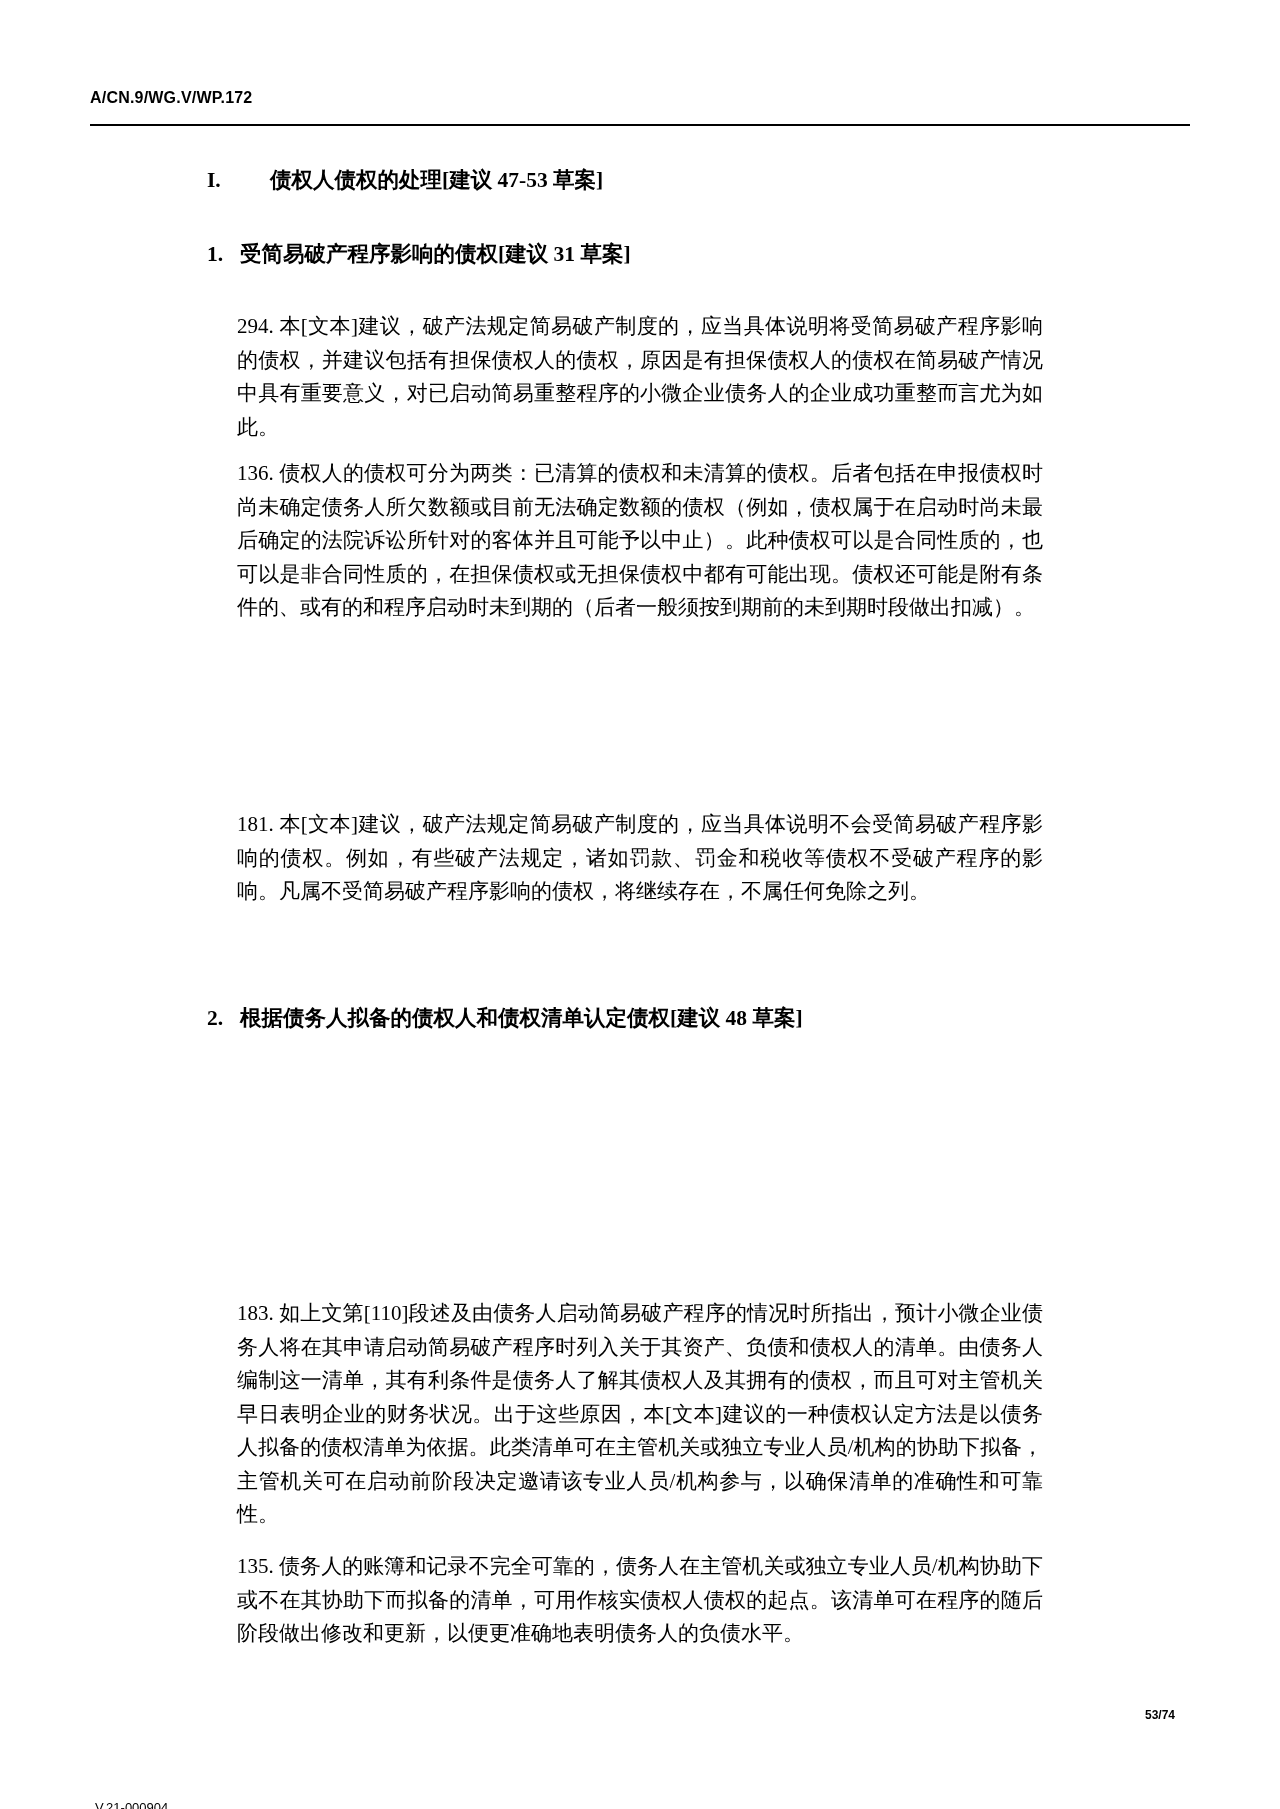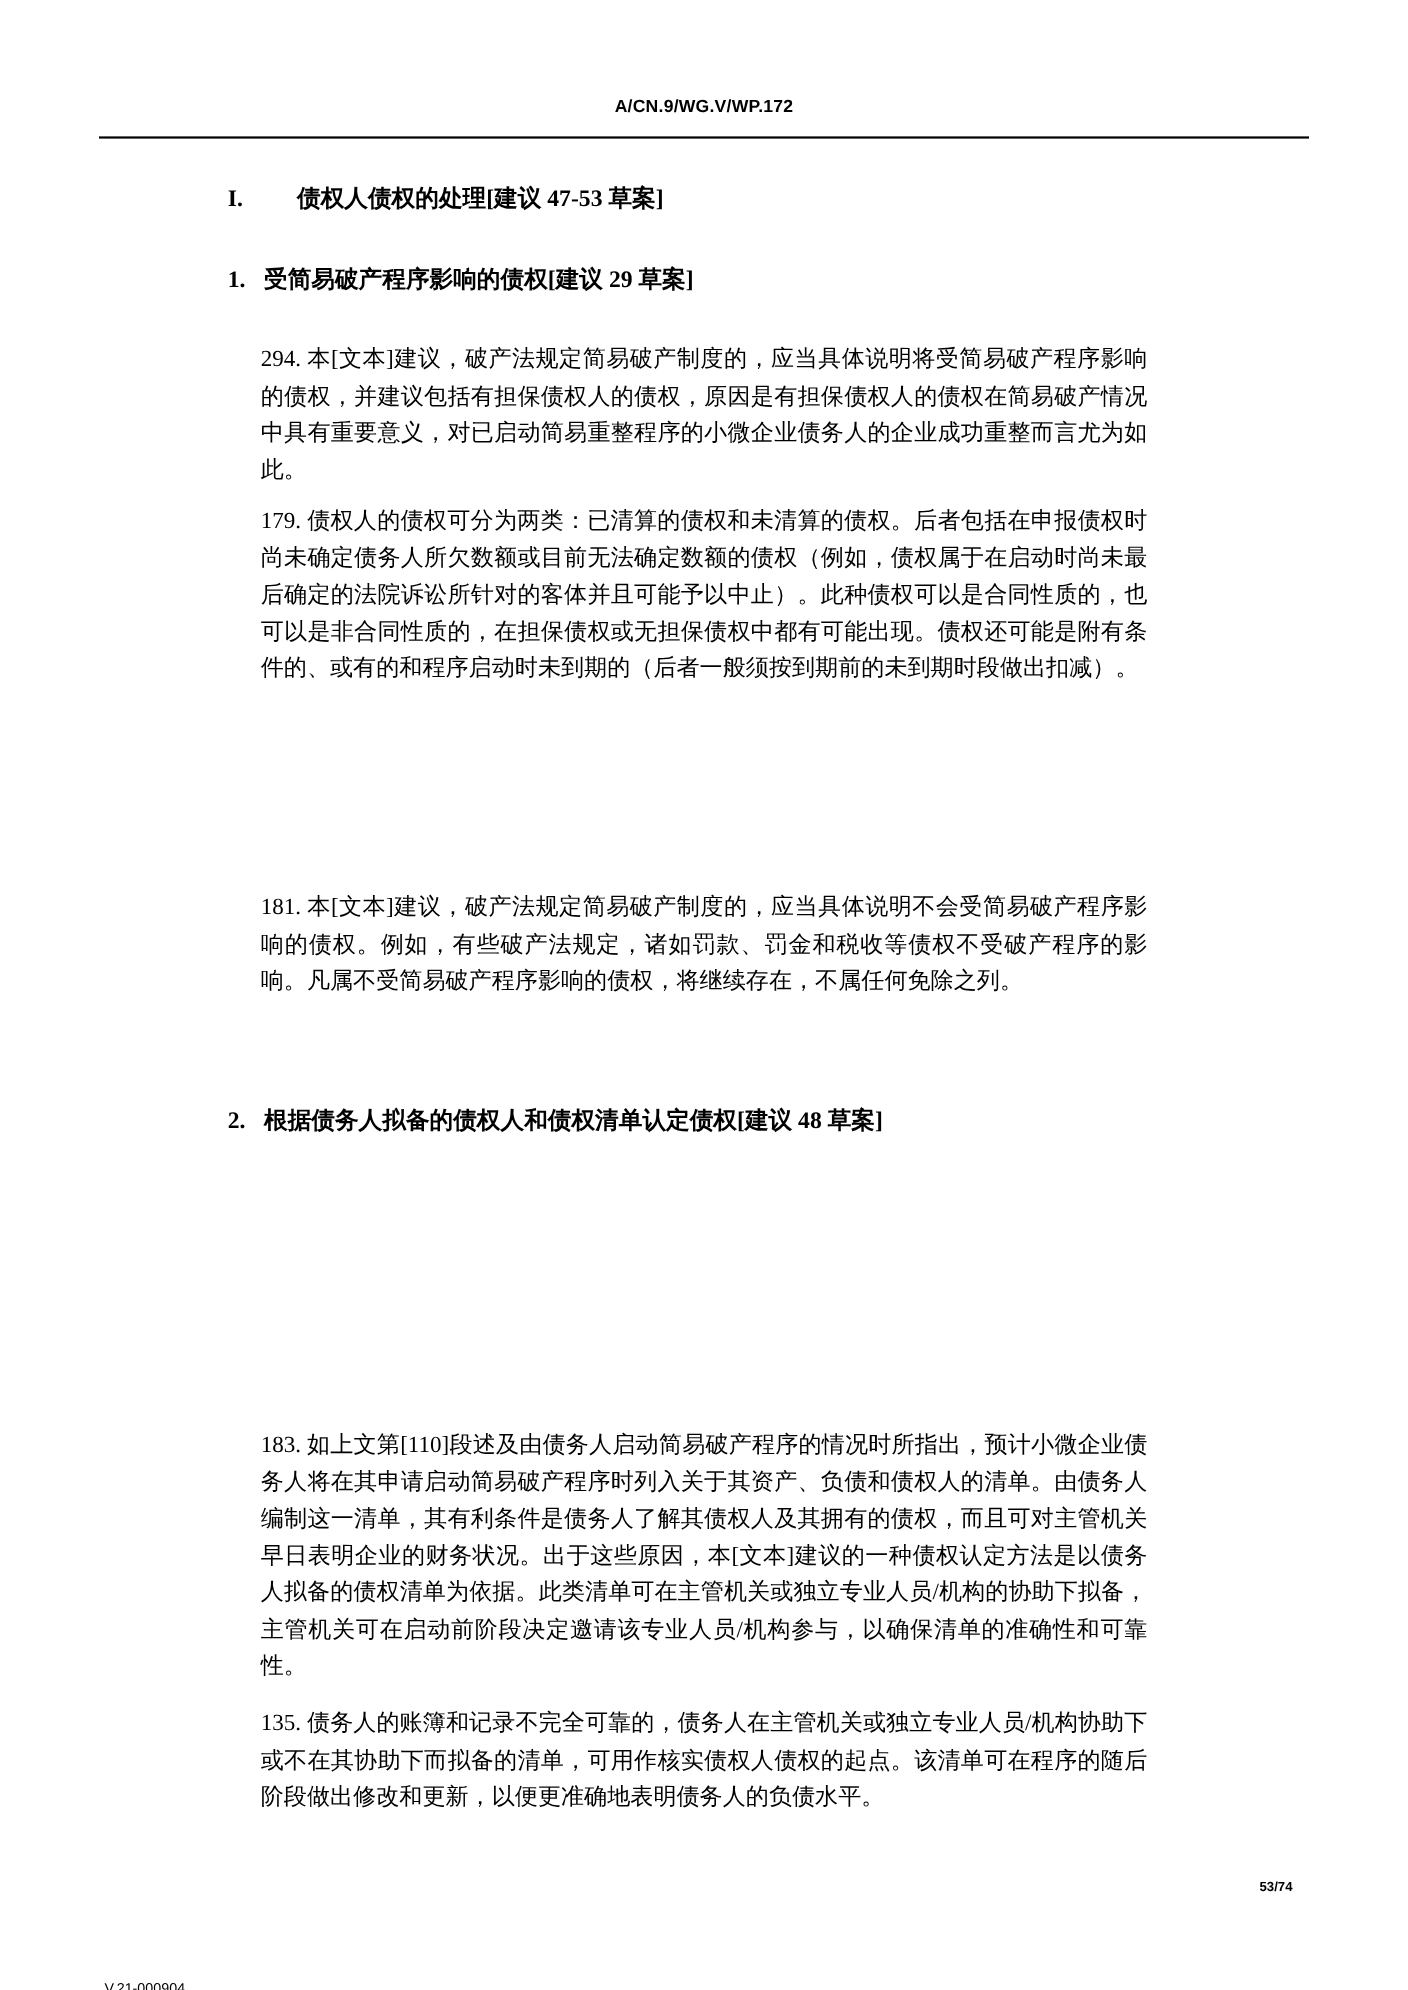--- a/index.html
+++ b/index.html
@@ -14,21 +14,21 @@
     background: #ffffff;
     color: #000000;
     font-family: "Liberation Serif", "DejaVu Serif", serif;
     overflow: hidden;
   }
   .doc-header {
     position: absolute;
     top: 88px;
     left: 90px;
     width: 1100px;
-    text-align: center;
+    text-align: left;
     font-family: "Liberation Sans", "DejaVu Sans", sans-serif;
     font-weight: bold;
     font-size: 16px;
     line-height: 20px;
     letter-spacing: 0.2px;
   }
   .header-rule {
     position: absolute;
     top: 124px;
     left: 90px;
@@ -89,26 +89,26 @@
 
   <div class="header-rule"></div>
 
   <div class="heading chapter-heading" style="top:166px">
     <span class="h-num">I.</span>
     <span class="h-title">债权人债权的处理[建议 47-53 草案]</span>
   </div>
 
   <div class="heading section-heading" style="top:240px">
     <span class="h-num">1.</span>
-    <span class="h-title">受简易破产程序影响的债权[建议 29 草案]</span>
+    <span class="h-title">受简易破产程序影响的债权[建议 31 草案]</span>
   </div>
 
   <div class="para" style="top:310px">294. 本[文本]建议，破产法规定简易破产制度的，应当具体说明将受简易破产程序影响的债权，并建议包括有担保债权人的债权，原因是有担保债权人的债权在简易破产情况中具有重要意义，对已启动简易重整程序的小微企业债务人的企业成功重整而言尤为如此。</div>
 
-  <div class="para" style="top:457px">179. 债权人的债权可分为两类：已清算的债权和未清算的债权。后者包括在申报债权时尚未确定债务人所欠数额或目前无法确定数额的债权（例如，债权属于在启动时尚未最后确定的法院诉讼所针对的客体并且可能予以中止）。此种债权可以是合同性质的，也可以是非合同性质的，在担保债权或无担保债权中都有可能出现。债权还可能是附有条件的、或有的和程序启动时未到期的（后者一般须按到期前的未到期时段做出扣减）。</div>
+  <div class="para" style="top:457px">136. 债权人的债权可分为两类：已清算的债权和未清算的债权。后者包括在申报债权时尚未确定债务人所欠数额或目前无法确定数额的债权（例如，债权属于在启动时尚未最后确定的法院诉讼所针对的客体并且可能予以中止）。此种债权可以是合同性质的，也可以是非合同性质的，在担保债权或无担保债权中都有可能出现。债权还可能是附有条件的、或有的和程序启动时未到期的（后者一般须按到期前的未到期时段做出扣减）。</div>
 
 
   <div class="para" style="top:808px">181. 本[文本]建议，破产法规定简易破产制度的，应当具体说明不会受简易破产程序影响的债权。例如，有些破产法规定，诸如罚款、罚金和税收等债权不受破产程序的影响。凡属不受简易破产程序影响的债权，将继续存在，不属任何免除之列。</div>
 
   <div class="heading section-heading" style="top:1004px">
     <span class="h-num">2.</span>
     <span class="h-title">根据债务人拟备的债权人和债权清单认定债权[建议 48 草案]</span>
   </div>
 
 

